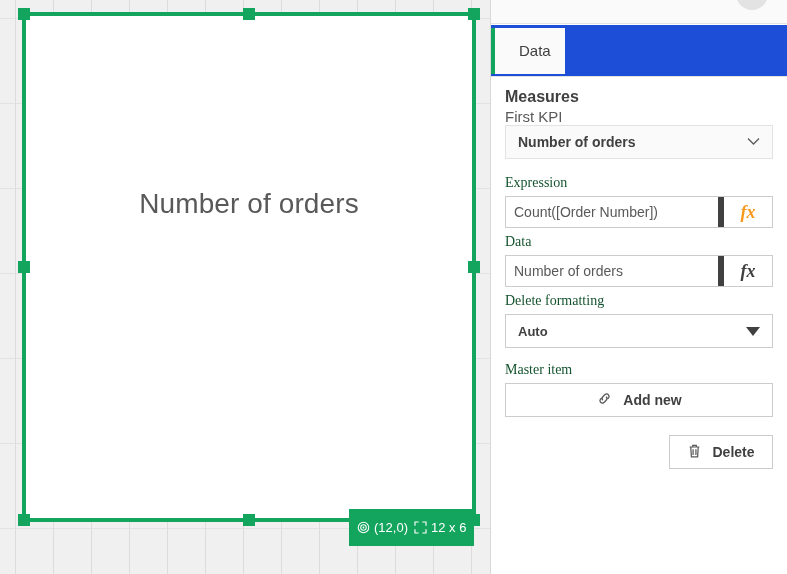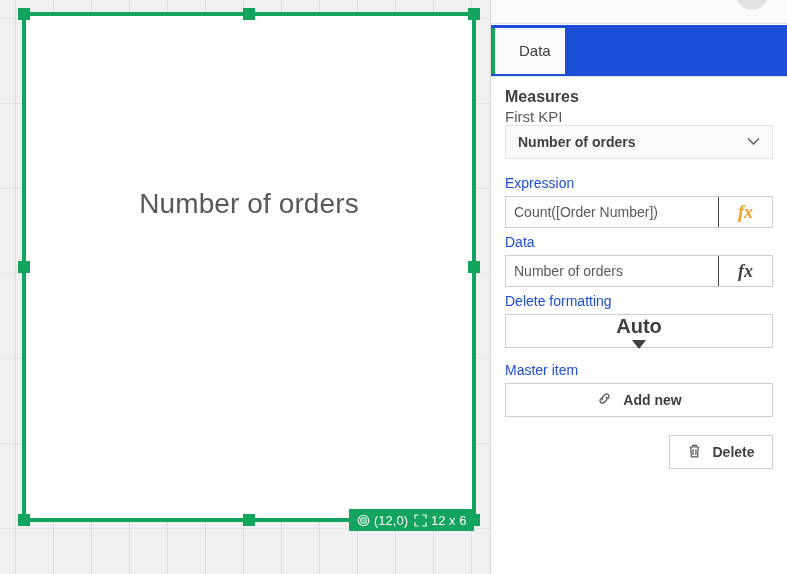--- a/index.html
+++ b/index.html
@@ -75,21 +75,21 @@
   .h-ml { left: -4px;  top: 50%;  margin-top: -6px; }
   .h-mr { right: -4px; top: 50%;  margin-top: -6px; }
   .h-bl { left: -4px;  bottom: -4px; }
   .h-bm { left: 50%;   bottom: -4px; margin-left: -6px; }
   .h-br { right: -4px; bottom: -4px; }
 
   
   #object-badge {
     position: absolute;
     left: 349px; top: 509px;
-    height: 22px;
+    height: 37px;
     background: #13a45d;
     color: #ffffff;
     display: flex;
     align-items: center;
     gap: 6px;
     padding: 0 8px;
     font-size: 13px;
     white-space: nowrap;
   }
   #object-badge .badge-group { display: flex; align-items: center; gap: 4px; }
@@ -150,54 +150,55 @@
     background: #fafafa;
     border: 1px solid #e3e3e3;
     display: flex; align-items: center; justify-content: space-between;
     padding: 0 12px;
     font-size: 14px; font-weight: bold; color: #404040;
   }
   .chev { color: #595959; font-size: 12px; line-height: 1; }
   .accordion-body { padding: 10px 0 0 0; }
 
   .field-label {
-    font-size: 14px; color: #1d4ed8;
+    font-size: 14px; color: #14532d;
     margin: 6px 0 5px 0;
+    font-family: Liberation Serif, serif;
   }
   .input-row {
     display: flex; height: 32px;
     border: 1px solid #cccccc;
     background: #ffffff;
   }
   .input-row .txt {
     flex: 1 1 auto;
     display: flex; align-items: center;
     padding: 0 8px;
     font-size: 14px; color: #595959;
     overflow: hidden; white-space: nowrap;
   }
   .fx-btn {
     width: 54px;
-    border-left: 1px solid #404040;
+    border-left: 6px solid #404040;
     display: flex; align-items: center; justify-content: center;
     font-family: "Liberation Serif", serif;
     font-style: italic; font-weight: bold;
     font-size: 18px;
     background: #ffffff;
   }
   .fx-orange { color: #f8981d; }
   .fx-dark   { color: #404040; }
 
   .select-row {
     height: 34px;
     border: 1px solid #cccccc;
     background: #ffffff;
     display: flex; align-items: center; justify-content: space-between;
     padding: 0 12px;
-    font-size: 20px; font-weight: bold; color: #404040; flex-direction: column;
+    font-size: 13px; font-weight: bold; color: #404040;
   }
   .caret { font-size: 13px; color: #404040; line-height: 1; }
 
   .btn {
     height: 34px;
     border: 1px solid #cccccc;
     background: #ffffff;
     display: flex; align-items: center; justify-content: center;
     gap: 10px;
     font-size: 14px; font-weight: bold; color: #404040;

